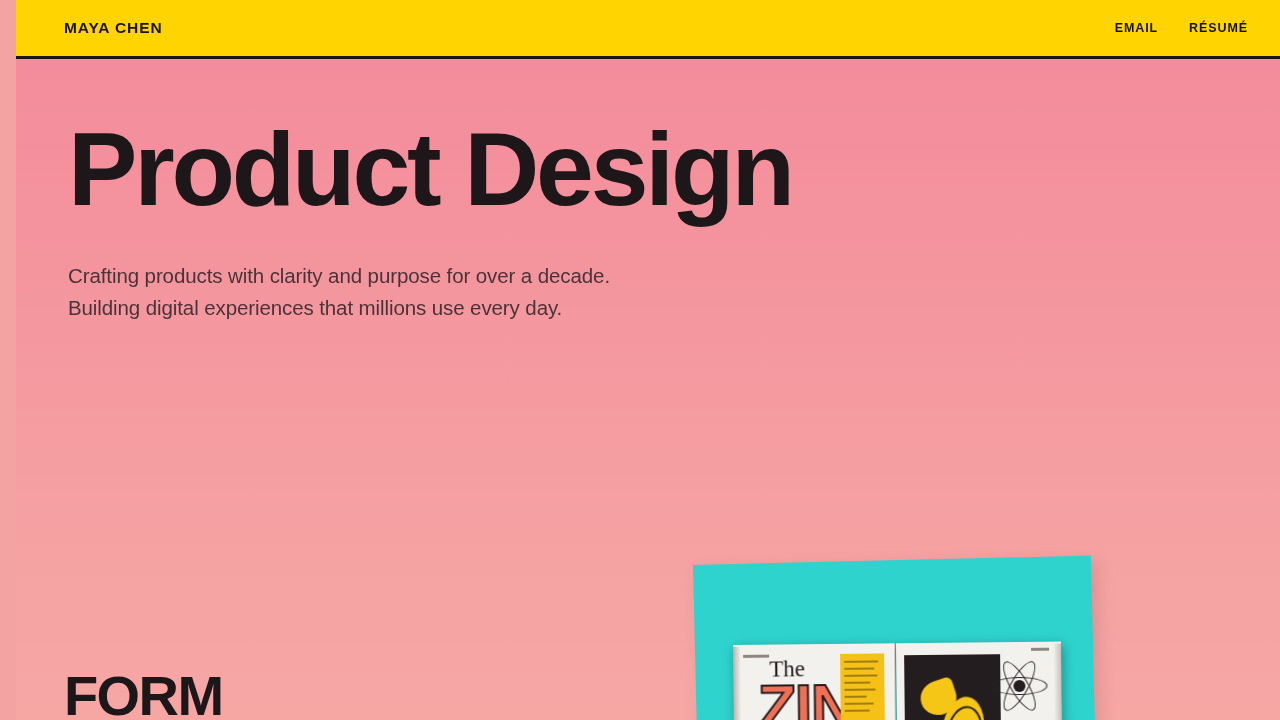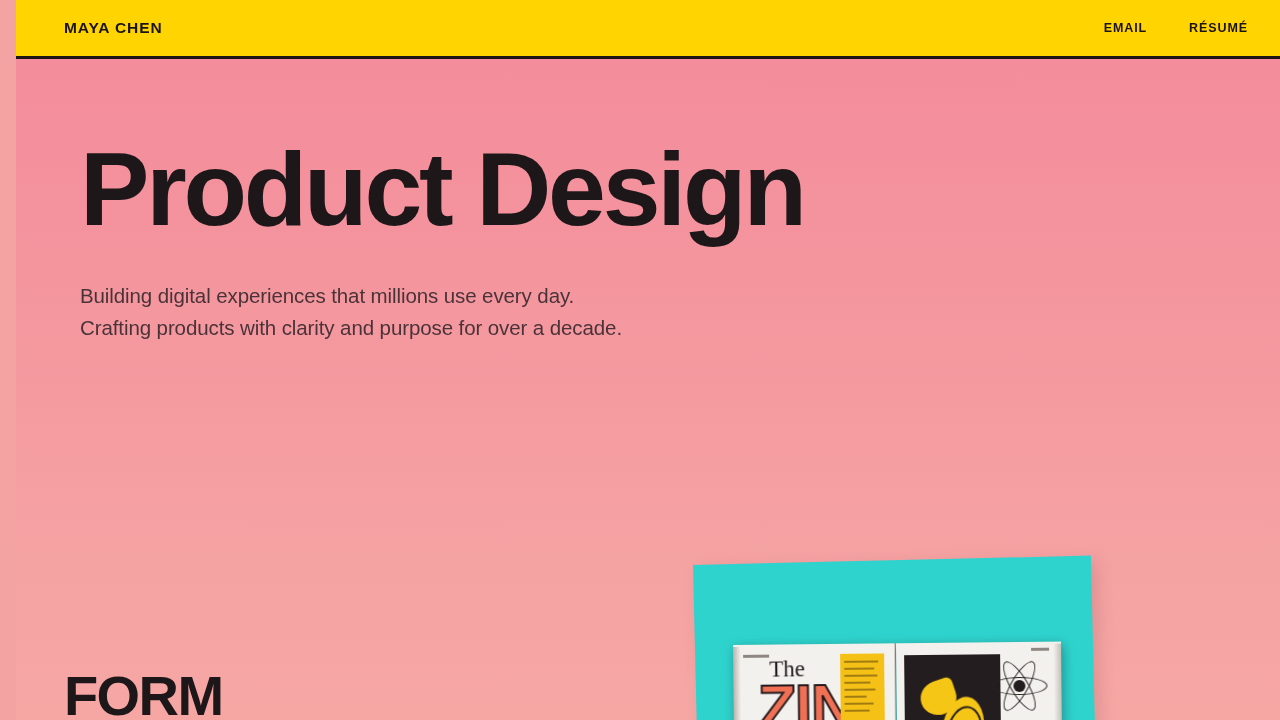--- a/index.html
+++ b/index.html
@@ -30,37 +30,37 @@
     padding:0 48px;
     z-index:20;
   }
   .brand {
     font-size:15.5px;
     font-weight:bold;
     letter-spacing:0.9px;
     color:#1b1416;
     white-space:nowrap;
   }
-  .navlinks { display:flex; align-items:center; gap:42px; }
+  .navlinks { display:flex; align-items:center; gap:31px; }
   .navlink {
     font-size:12.5px;
     font-weight:bold;
     letter-spacing:0.9px;
     color:#1b1416;
     text-decoration:none;
     white-space:nowrap;
     cursor:pointer;
   }
 
   
   .hero {
     position:absolute;
-    top:59px; left:16px;
+    top:59px; left:4px;
     width:1040px;
-    padding:82px 48px 0 48px;
+    padding:62px 48px 0 48px;
     z-index:10;
   }
   .headline {
     font-size:104px;
     line-height:96px;
     font-weight:bold;
     letter-spacing:-3.2px;
     color:#1d1719;
     white-space:nowrap;
   }
@@ -225,22 +225,22 @@
       <a class="navlink">EMAIL</a>
       <a class="navlink">RÉSUMÉ</a>
     </div>
   </div>
 
   <div class="hero">
     <div class="headline">
       <div>Product Design</div>
     </div>
     <div class="sub">
+      <div>Crafting products with clarity and purpose for over a decade.</div>
       <div>Building digital experiences that millions use every day.</div>
-      <div>Crafting products with clarity and purpose for over a decade.</div>
     </div>
   </div>
 
   <div class="section-word">FORM</div>
 
   <div class="photo">
 
     <div class="teal-sheet"></div>
 
     <div class="magazine">

